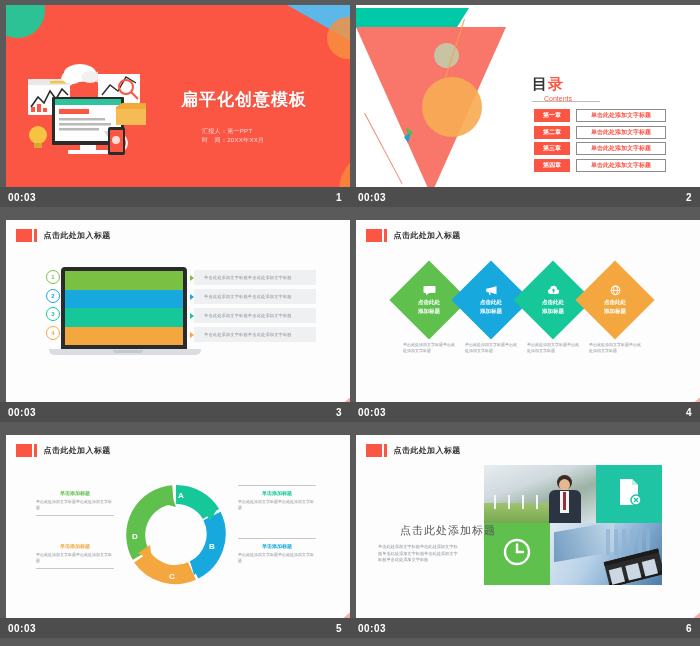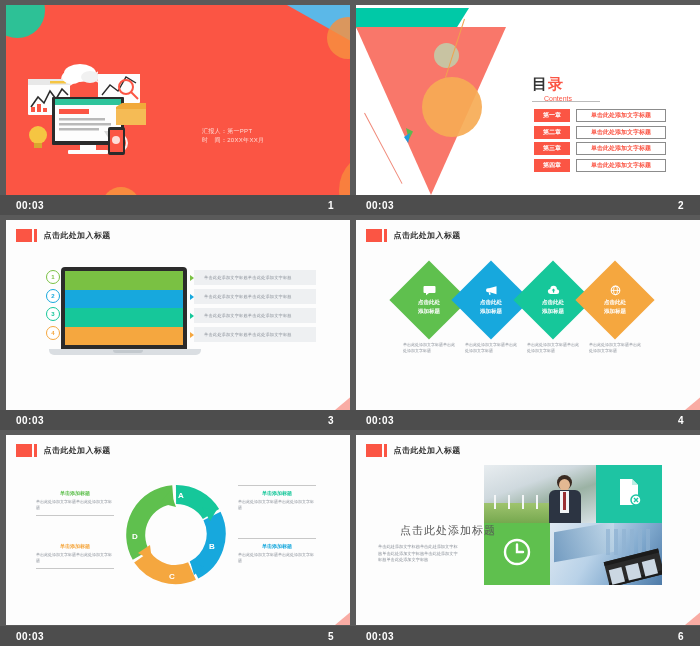--- a/index.html
+++ b/index.html
@@ -17,25 +17,25 @@
     background: #5a5a5a;
   }
   .cell { position: relative; width: 350px; background: #5a5a5a; }
   .slide {
     position: absolute; left: 6px; top: 5px;
     width: 391px; height: 190px;
     background: #fff; overflow: hidden;
   }
   .cell.r3 .slide { height: 190px; }
   .footer {
-    position: absolute; left: 0; bottom: 0;
+    position: absolute; left: 0; bottom: 8px;
     width: 350px; height: 20px;
     background: #4d4d4d; color: #fff;
     display: flex; align-items: center; justify-content: space-between;
-    padding: 0 16px;
+    padding: 0 8px;
     font-size: 10px; font-weight: bold;
     letter-spacing: .5px;
   }
   .footer .num { font-size: 10px; }
 
   
   .s1 { background: #fb5544; }
   .s1 .c-green {
     position: absolute; left: -16px; top: -22px;
     width: 55px; height: 55px; border-radius: 50%;
@@ -328,20 +328,21 @@
 
           <rect x="86" y="80" width="17" height="28" rx="2" fill="#2b2b2b"></rect>
           <rect x="88" y="83" width="13" height="22" fill="#fb5544"></rect>
           <circle cx="94" cy="93" r="4" fill="#fff" opacity=".8"></circle>
 
           <circle cx="16" cy="88" r="9" fill="#f5c542"></circle>
           <rect x="12" y="96" width="8" height="5" fill="#d9a62f"></rect>
         </svg>
       </div>
 
+      <div class="title">扁平化创意模板</div>
       <div class="sub">
         <div>汇报人：第一PPT</div>
         <div>时　间：20XX年XX月</div>
       </div>
     </div>
     <div class="footer">
       <span>00:03</span>
       <span class="num">1</span>
     </div>
   </div>

